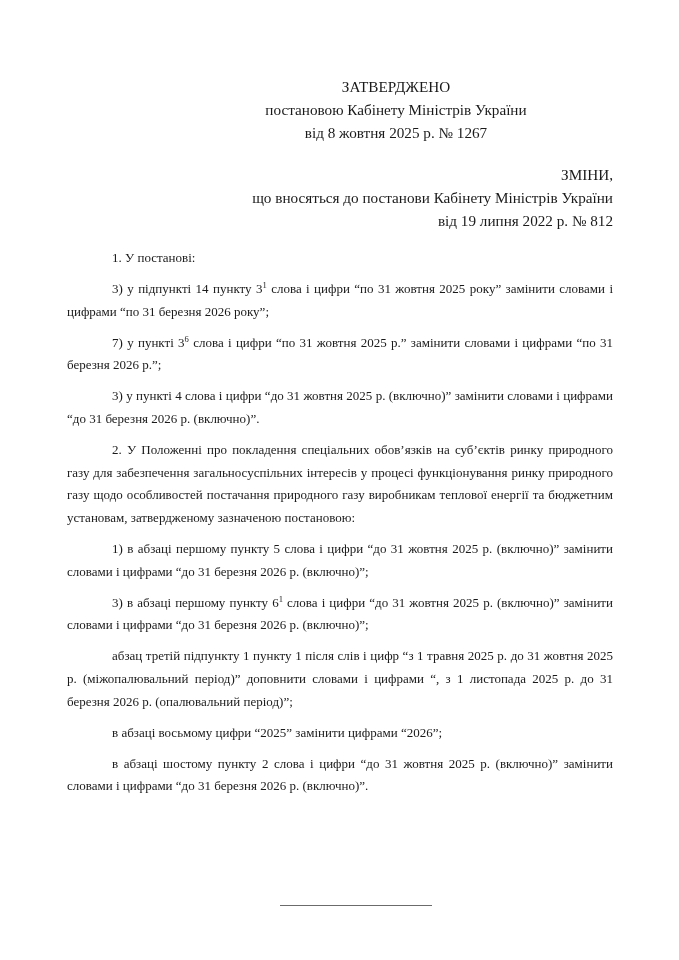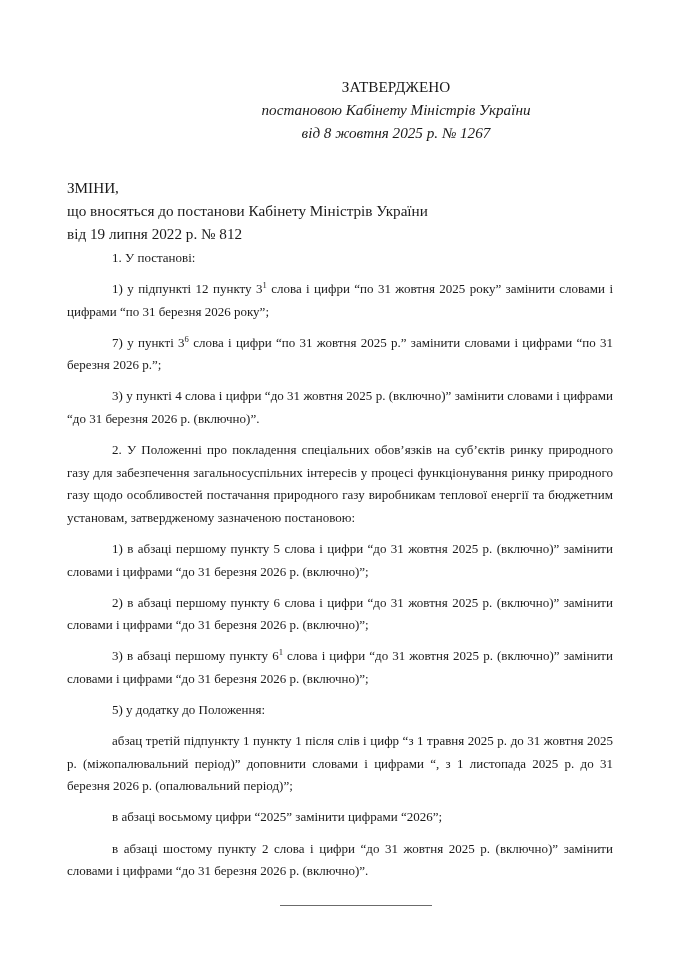--- a/index.html
+++ b/index.html
@@ -42,26 +42,25 @@
     line-height: 23px;
     white-space: nowrap;
   }
   .approval-block .line-1 {
     
     padding-left: 112px;
   }
   .approval-block .line-2,
   .approval-block .line-3 {
     padding-left: 112px;
-    font-style: italic;
   }
 
   .title-block {
-    top: 157px;
-    text-align: left;
+    top: 144px;
+    text-align: right;
   }
   .title-block .line {
     font-size: 15.2px;
     line-height: 23px;
     white-space: nowrap;
   }
 
   .body-block {
     top: 228px;
   }
@@ -108,36 +107,34 @@
   <div class="col title-block">
     <div class="line">ЗМІНИ,</div>
     <div class="line">що вносяться до постанови Кабінету Міністрів України</div>
     <div class="line">від 19 липня 2022 р. № 812</div>
   </div>
 
   <div class="col body-block">
 
     <p class="para">1. У постанові:</p>
 
-    <p class="para"><span>1) у підпункті 12 пункту 3</span><sup>1</sup><span> слова і цифри “по 31 жовтня 2025 року” замінити словами і цифрами “по 31 березня 2026 року”;</span></p>
+    <p class="para"><span>3) у підпункті 14 пункту 3</span><sup>1</sup><span> слова і цифри “по 31 жовтня 2025 року” замінити словами і цифрами “по 31 березня 2026 року”;</span></p>
 
     <p class="para"><span>7) у пункті 3</span><sup>6</sup><span> слова і цифри “по 31 жовтня 2025 р.” замінити словами і цифрами “по 31 березня 2026 р.”;</span></p>
 
     <p class="para">3) у пункті 4 слова і цифри “до 31 жовтня 2025 р. (включно)” замінити словами і цифрами “до 31 березня 2026 р. (включно)”.</p>
 
     <p class="para">2. У Положенні про покладення спеціальних обов’язків на суб’єктів ринку природного газу для забезпечення загальносуспільних інтересів у процесі функціонування ринку природного газу щодо особливостей постачання природного газу виробникам теплової енергії та бюджетним установам, затвердженому зазначеною постановою:</p>
 
     <p class="para">1) в абзаці першому пункту 5 слова і цифри “до 31 жовтня 2025 р. (включно)” замінити словами і цифрами “до 31 березня 2026 р. (включно)”;</p>
 
-    <p class="para">2) в абзаці першому пункту 6 слова і цифри “до 31 жовтня 2025 р. (включно)” замінити словами і цифрами “до 31 березня 2026 р. (включно)”;</p>
 
     <p class="para"><span>3) в абзаці першому пункту 6</span><sup>1</sup><span> слова і цифри “до 31 жовтня 2025 р. (включно)” замінити словами і цифрами “до 31 березня 2026 р. (включно)”;</span></p>
 
 
-    <p class="para">5) у додатку до Положення:</p>
 
     <p class="para">абзац третій підпункту 1 пункту 1 після слів і цифр “з 1 травня 2025 р. до 31 жовтня 2025 р. (міжопалювальний період)” доповнити словами і цифрами “, з 1 листопада 2025 р. до 31 березня 2026 р. (опалювальний період)”;</p>
 
     <p class="para">в абзаці восьмому цифри “2025” замінити цифрами “2026”;</p>
 
     <p class="para">в абзаці шостому пункту 2 слова і цифри “до 31 жовтня 2025 р. (включно)” замінити словами і цифрами “до 31 березня 2026 р. (включно)”.</p>
 
   </div>
 
   <div class="rule"></div>

